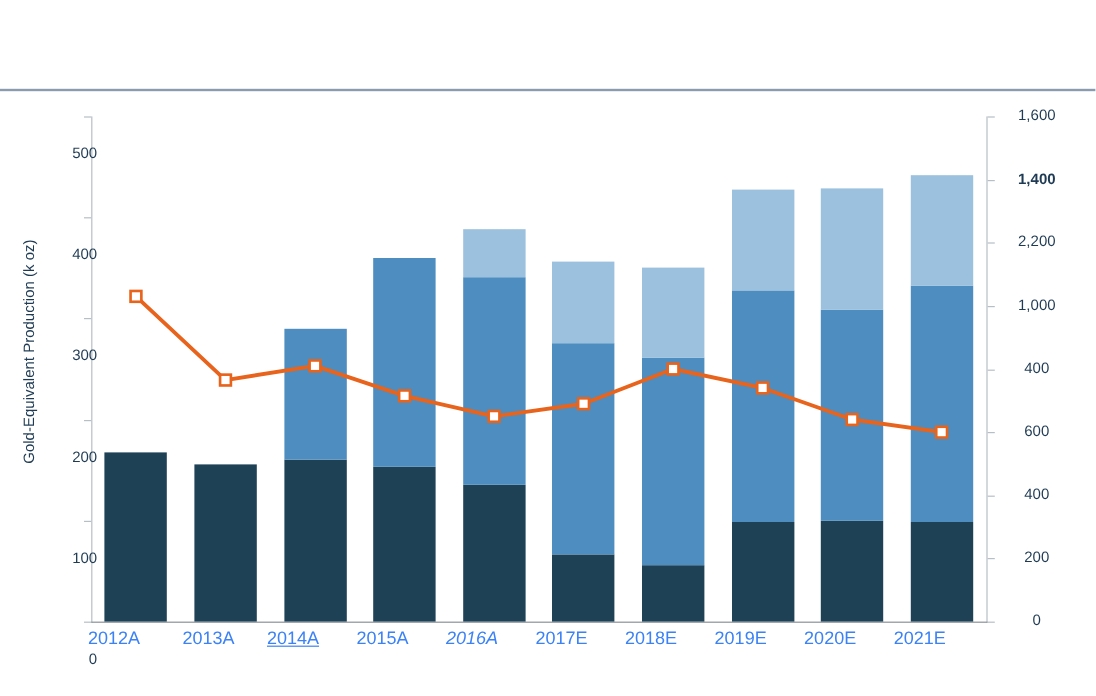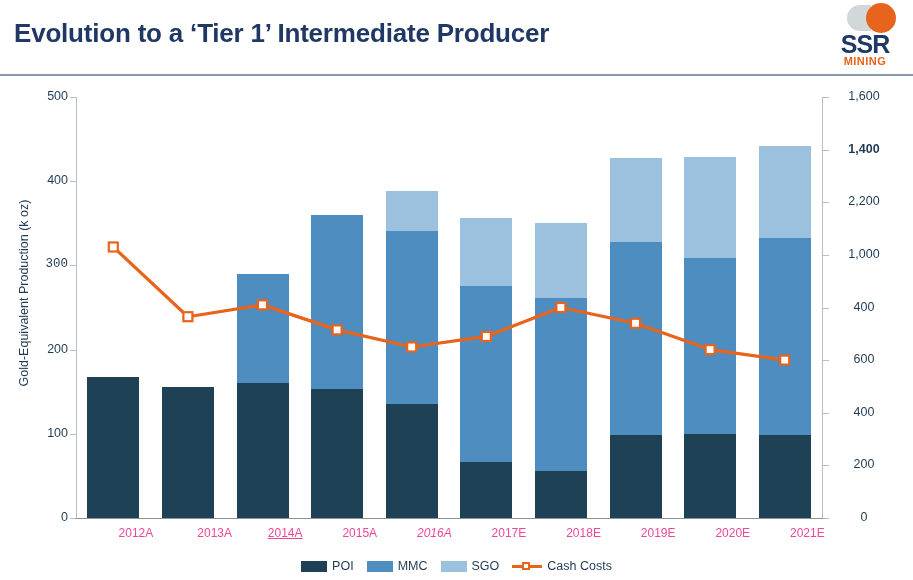--- a/index.html
+++ b/index.html
@@ -59,39 +59,39 @@
   .axis-left{left:76px;top:21px;width:1px;height:422px;}
   .axis-right{left:822px;top:21px;width:1px;height:422px;}
   .axis-bottom{left:76px;top:442px;width:747px;height:1px;background:#8a9299;}
   .tick{position:absolute;background:#b7bfc6;height:1px;width:6px;}
   .tick-l{left:70px;}
   .tick-r{left:823px;}
   .ytick-label{
     position:absolute;font-size:12.5px;color:#1f3b54;
     text-align:right;width:56px;line-height:12px;
   }
-  .ytick-label-l{left:12px;}
+  .ytick-label-l{left:25px;margin-top:32px;}
   .ytick-label-r{left:834px;text-align:center;width:60px;}
   .axis-title{
     position:absolute;font-size:12.5px;color:#1f3b54;white-space:nowrap;
   }
   .axis-title-left{
     left:-96px;top:210px;width:240px;text-align:center;
     transform:rotate(-90deg);transform-origin:center center;
   }
   
   .bar-group{position:absolute;bottom:0;}
   .seg{position:absolute;left:0;width:100%;}
   .seg-poi{background:#1f4156;}
   .seg-mmc{background:#4e8dc0;}
   .seg-sgo{background:#9bc1de;}
   
   .xtick-label{
-    position:absolute;top:450px;font-size:12px;color:#ec4899;
-    text-align:right;line-height:14px;
+    position:absolute;top:450px;font-size:15px;color:#3b82f6;
+    text-align:left;line-height:14px;
   }
   
   .line-svg{position:absolute;left:0;top:0;width:746px;height:421px;overflow:visible;}
   
   .legend{
     position:absolute;left:0;top:479px;width:913px;height:22px;
     display:flex;align-items:center;justify-content:center;gap:13px;
   }
   .legend-item{display:flex;align-items:center;gap:5px;}
   .legend-swatch{width:26px;height:11px;display:block;}
@@ -104,48 +104,39 @@
   }
   .legend-line-mk{
     position:absolute;left:10px;top:1px;width:8px;height:8px;
     background:#ffffff;border:2px solid #e8631b;box-sizing:border-box;
   }
 </style>
 </head>
 <body>
 
 <div class="header">
-  <div class="header-title">Evolution to a ‘Tier 1’ Intermediate Producer</div>
-
-  <div class="logo">
-    <div class="logo-marks">
-      <div class="logo-crescent"></div>
-      <div class="logo-dot"></div>
-    </div>
-    <div class="logo-ssr">SSR</div>
-    <div class="logo-mining">MINING</div>
-  </div>
+
 </div>
 <div class="header-rule"></div>
 
 <div class="chart">
 
   <div class="axis-line axis-left"></div>
   <div class="axis-line axis-right"></div>
   <div class="axis-line axis-bottom"></div>
 
   <div id="yticks-left">
       <div class="tick tick-l" style="top: 442px;"></div>
       <div class="ytick-label ytick-label-l" style="top: 435px;">0</div>
       <div class="tick tick-l" style="top: 357.8px;"></div>
       <div class="ytick-label ytick-label-l" style="top: 350.8px;">100</div>
       <div class="tick tick-l" style="top: 273.6px;"></div>
       <div class="ytick-label ytick-label-l" style="top: 266.6px;">200</div>
       <div class="tick tick-l" style="top: 189.4px;"></div>
-      <div class="ytick-label ytick-label-l" style="top: 182.4px; font-family: Liberation Mono, monospace;">300</div>
+      <div class="ytick-label ytick-label-l" style="top: 182.4px;">300</div>
       <div class="tick tick-l" style="top: 105.2px;"></div>
       <div class="ytick-label ytick-label-l" style="top: 98.2px;">400</div>
       <div class="tick tick-l" style="top: 21px;"></div>
       <div class="ytick-label ytick-label-l" style="top: 14px;">500</div>
     </div>
   <div id="yticks-right">
       <div class="tick tick-r" style="top: 442px;"></div>
       <div class="ytick-label ytick-label-r" style="top: 435px;">0</div>
       <div class="tick tick-r" style="top: 389.375px;"></div>
       <div class="ytick-label ytick-label-r" style="top: 382.375px;">200</div>
@@ -235,34 +226,13 @@
       <div class="xtick-label" style="left: 222.5px; width: 80px; text-decoration: underline;">2014A</div>
       <div class="xtick-label" style="left: 297.1px; width: 80px;">2015A</div>
       <div class="xtick-label" style="left: 371.7px; width: 80px; font-style: italic;">2016A</div>
       <div class="xtick-label" style="left: 446.3px; width: 80px;">2017E</div>
       <div class="xtick-label" style="left: 520.9px; width: 80px;">2018E</div>
       <div class="xtick-label" style="left: 595.5px; width: 80px;">2019E</div>
       <div class="xtick-label" style="left: 670.1px; width: 80px;">2020E</div>
       <div class="xtick-label" style="left: 744.7px; width: 80px;">2021E</div>
     </div>
 
-  <div class="legend" id="legend">
-      <div class="legend-item">
-        <span class="legend-swatch" style="background: rgb(31, 65, 86);"></span>
-        <span class="legend-label">POI</span>
-      </div>
-      <div class="legend-item">
-        <span class="legend-swatch" style="background: rgb(78, 141, 192);"></span>
-        <span class="legend-label">MMC</span>
-      </div>
-      <div class="legend-item">
-        <span class="legend-swatch" style="background: rgb(155, 193, 222);"></span>
-        <span class="legend-label">SGO</span>
-      </div>
-      <div class="legend-item">
-        <span class="legend-line">
-          <span class="legend-line-bar" style="background: rgb(232, 99, 27);"></span>
-          <span class="legend-line-mk" style="border-color: rgb(232, 99, 27);"></span>
-        </span>
-        <span class="legend-label">Cash Costs</span>
-      </div>
-    </div>
 </div>
 
 </body></html>

